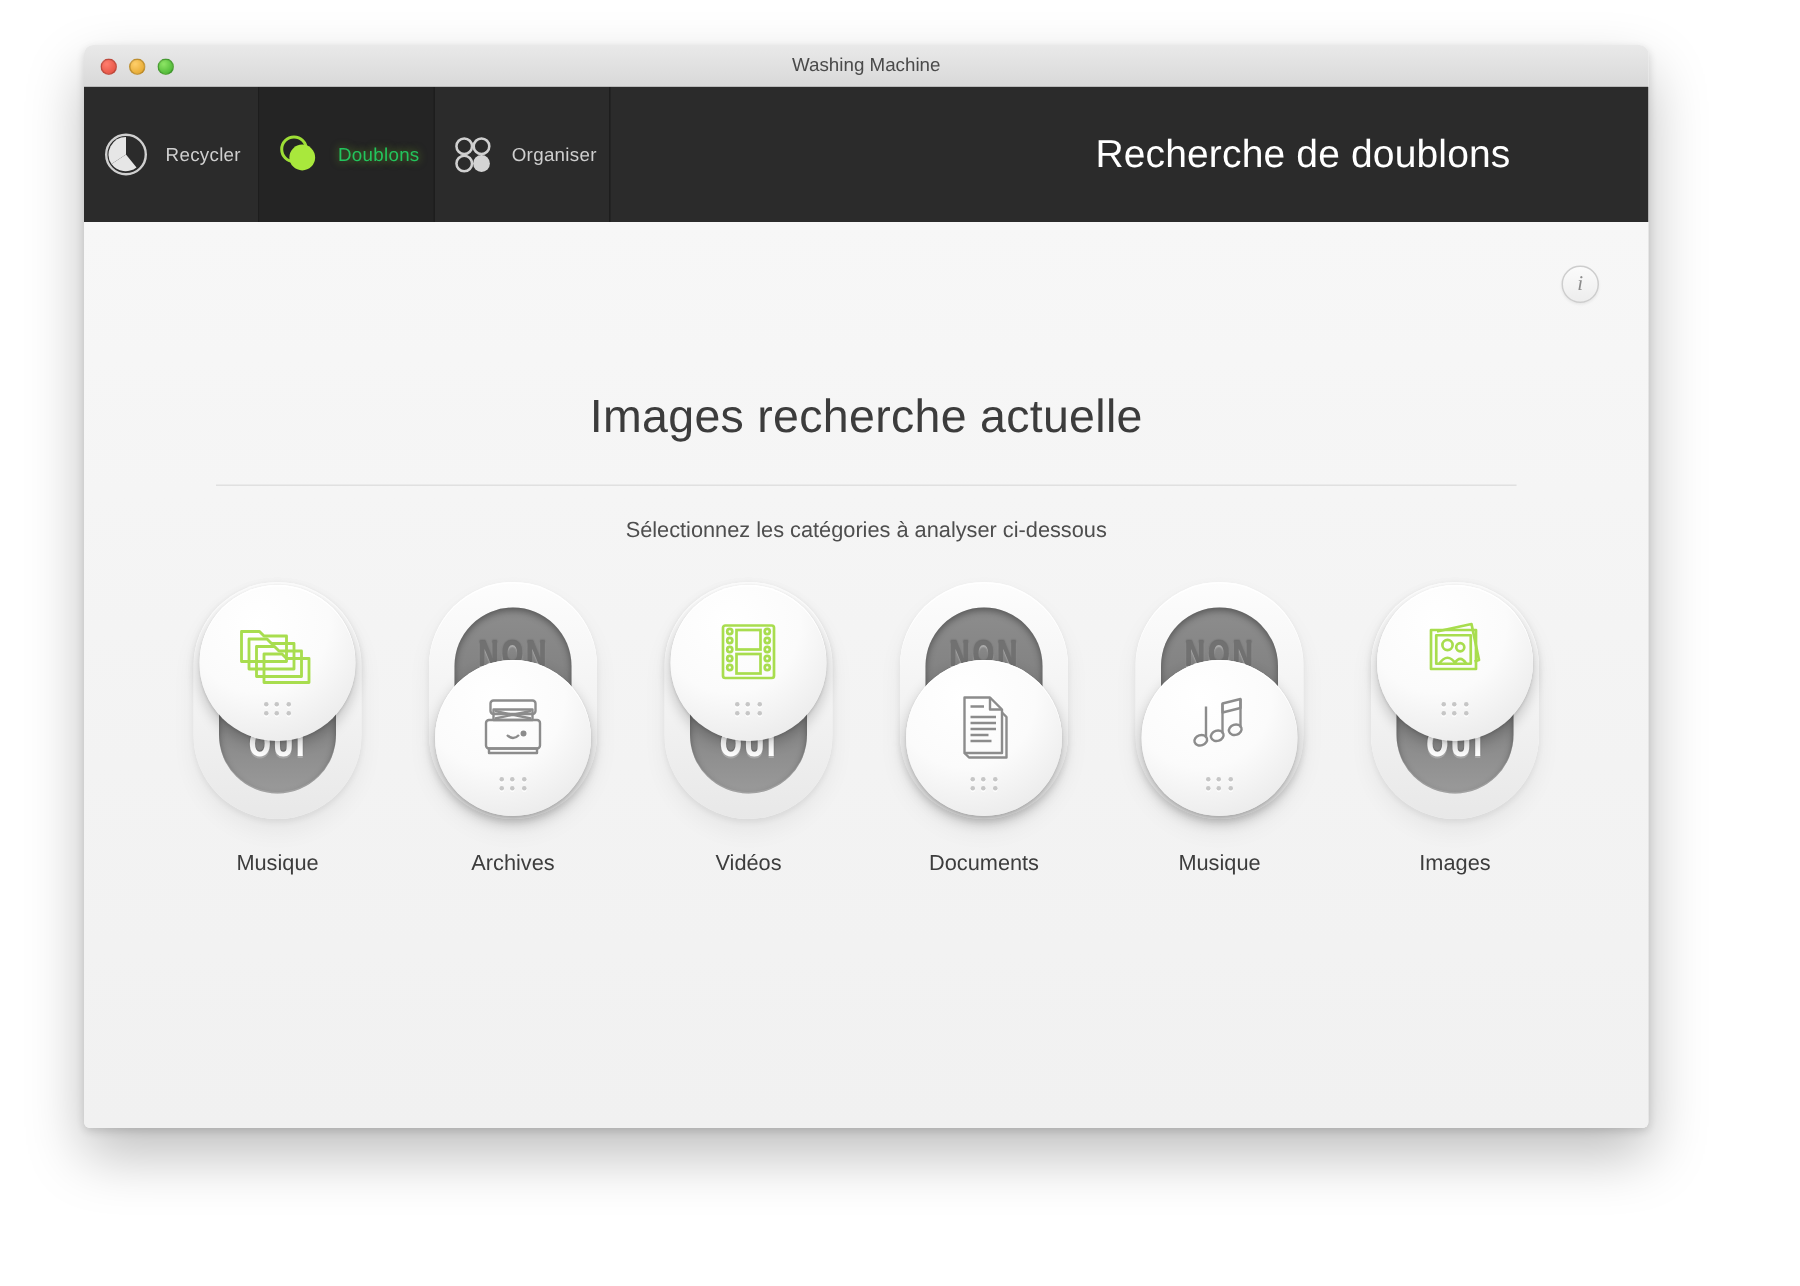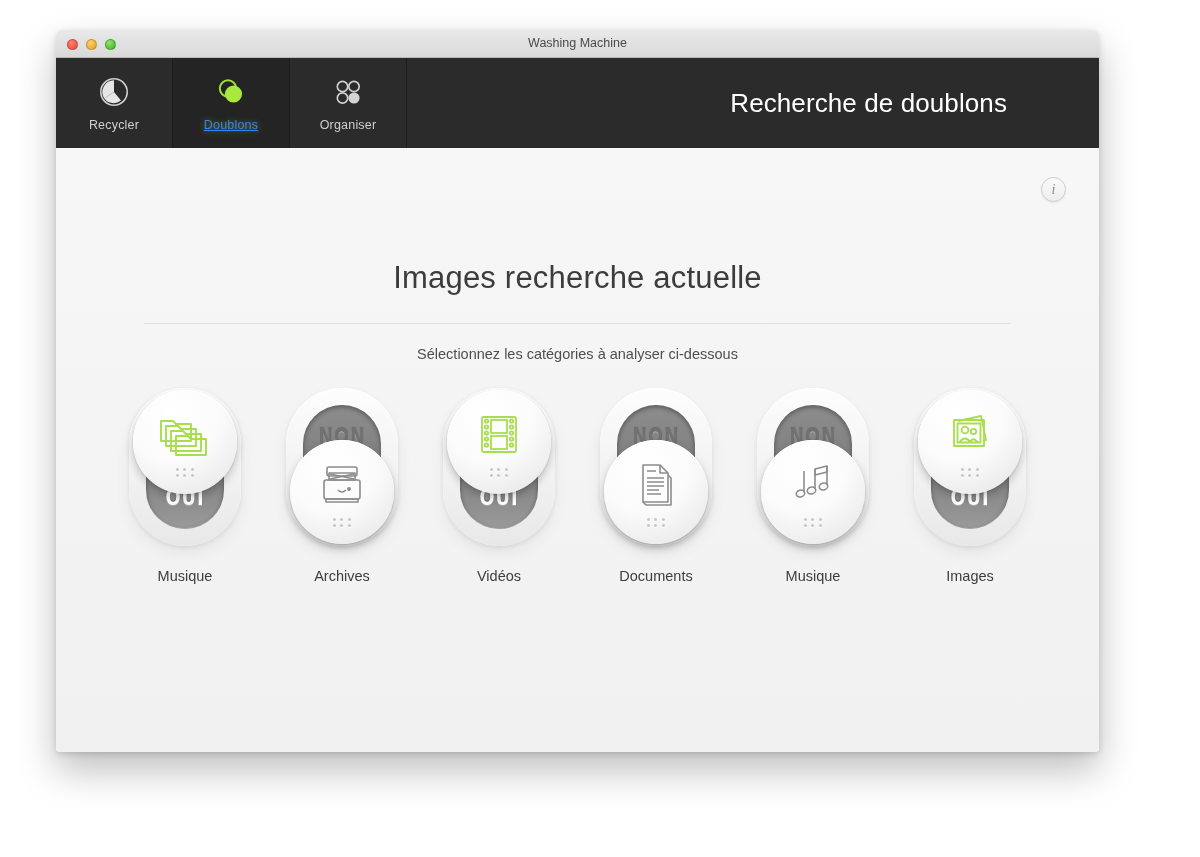--- a/index.html
+++ b/index.html
@@ -63,36 +63,35 @@
     background: #2b2b2b;
     display: flex;
     align-items: stretch;
     overflow: visible;
   }
   .tool-item {
     width: 117px;
     background: #2b2b2b;
     border-right: 1px solid #1d1d1d;
     display: flex;
-    flex-direction: column;
+    flex-direction: row;
     align-items: center;
     justify-content: center;
     gap: 9px;
     cursor: pointer;
   }
   .tool-item.active { background: #242424; }
   .tool-label {
     font-size: 12.5px;
     color: #cfcfcf;
     letter-spacing: .2px;
   }
   .tool-item.active .tool-label {
-    color: #3b82f6;
+    color: #22c55e;
     text-shadow: 0 0 6px rgba(150,226,40,0.55);
-    text-decoration: underline;
   }
   .tool-ico { width: 34px; height: 34px; position: relative; }
 
   #toolbar-title {
     position: absolute;
     right: 92px;
     top: 50%;
     transform: translateY(-50%);
     font-size: 26px;
     color: #ffffff;

